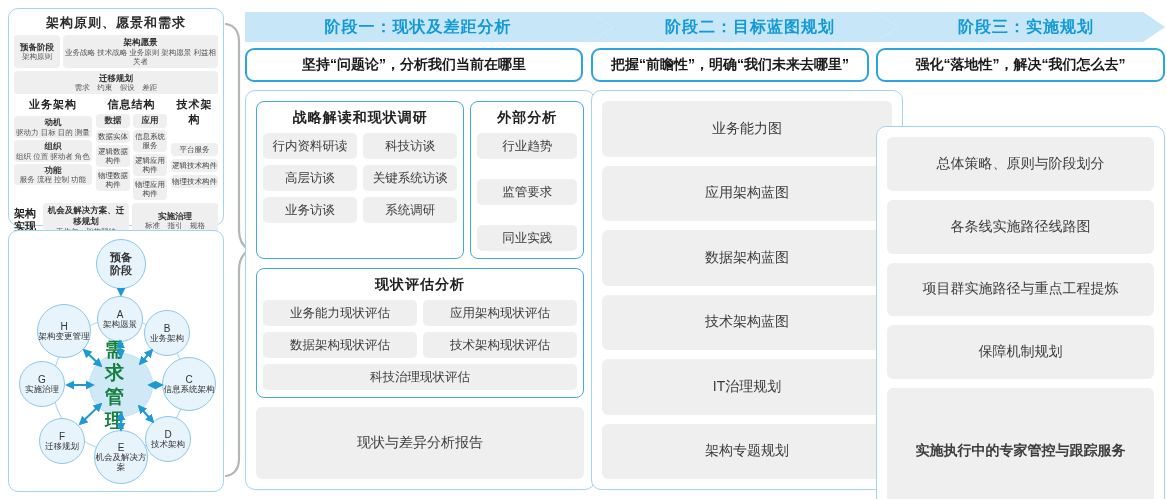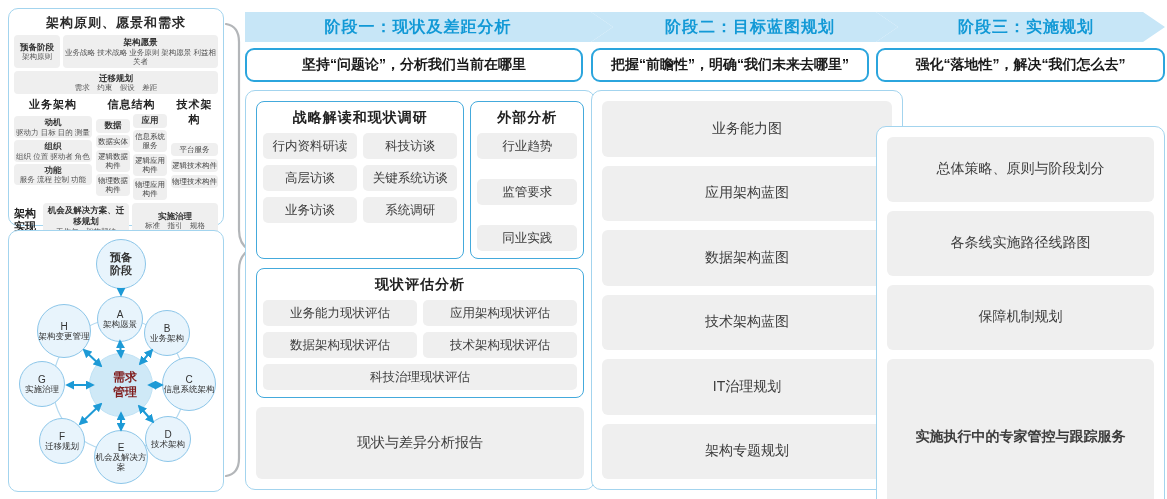--- a/index.html
+++ b/index.html
@@ -19,21 +19,21 @@
   .row { display:flex; gap:3px; margin-bottom:3px; }
   #prep-box { width:46px; padding:2px 1px; display:flex; flex-direction:column; justify-content:center; }
   #vision-box { flex:1; padding:2px 1px; display:flex; flex-direction:column; justify-content:center; }
   #req-box { padding:2px; margin-bottom:3px; }
 
   .mid { display:flex; gap:4px; margin-bottom:3px; }
   .col-h { font-size:11px; font-weight:bold; text-align:center; color:#222; margin-bottom:2px; letter-spacing:1px; }
   .bcol { width:78px; display:flex; flex-direction:column; gap:2px; }
   .bitem { padding:1px; }
   .icol { flex:1; }
-  .icols { display:flex; gap:3px;align-items:center; }
+  .icols { display:flex; gap:3px; }
   .isub { flex:1; display:flex; flex-direction:column; gap:2px; }
   .ihead { font-weight:bold; font-size:8.5px; color:#333; padding:1px 0; }
   .titem { padding:2px 1px; font-size:7.5px; color:#444; line-height:1.2; display:flex; align-items:center; justify-content:center; }
   .tcol { width:47px; display:flex; flex-direction:column; gap:3px; }
   .tspacer { height:8px; }
 
   .bot { display:flex; gap:3px; align-items:stretch; }
   .bot-label { font-size:11px; font-weight:bold; color:#222; width:26px; line-height:1.2; display:flex; align-items:center; }
   .bot-box { flex:1; padding:2px; display:flex; flex-direction:column; justify-content:center; }
 
@@ -82,21 +82,21 @@
   .cnode { position:absolute; width:46px; height:46px; background:#e8f4fc; border:1.2px solid #8cc6e9; border-radius:50%;
            display:flex; flex-direction:column; align-items:center; justify-content:center; text-align:center;
            transform:translate(-50%,-50%); z-index:2; }
   .cnode.lg { width:54px; height:54px; }
   .cletter { font-size:10px; color:#333; line-height:1.1; display:block; }
   .clabel { font-size:8.5px; color:#333; line-height:1.12; display:block; }
   #node-prep { width:50px; height:50px; }
   #node-prep .ptext { font-size:11px; font-weight:bold; color:#333; width:26px; line-height:1.2; }
   .ccenter { position:absolute; width:64px; height:64px; background:#cfe9f7; border:1px solid #bfe2f5; border-radius:50%;
              display:flex; align-items:center; justify-content:center; transform:translate(-50%,-50%); z-index:2; }
-  .ccenter span { font-size:12px; font-weight:bold; color:#7f1d1d; width:32px; line-height:1.25; text-align:right; display:block; }
+  .ccenter span { font-size:19px; font-weight:bold; color:#15803d; width:32px; line-height:1.25; text-align:left; display:block; }
   .cycsvg { position:absolute; left:0; top:0; pointer-events:none; }
   #ringsvg { z-index:1; }
   #arrsvg { z-index:3; }
 </style>
 </head>
 <body>
 
 <div class="canvas">
 
   <div class="panel" id="principles">
@@ -305,17 +305,18 @@
     <div class="stackitem">应用架构蓝图</div>
     <div class="stackitem">数据架构蓝图</div>
     <div class="stackitem">技术架构蓝图</div>
     <div class="stackitem">IT治理规划</div>
     <div class="stackitem">架构专题规划</div>
   </div>
 
   <div class="content" id="content3">
     <div class="stackitem">总体策略、原则与阶段划分</div>
     <div class="stackitem">各条线实施路径线路图</div>
+    <div class="stackitem">项目群实施路径与重点工程提炼</div>
     <div class="stackitem">保障机制规划</div>
     <div class="stackitem tall">实施执行中的专家管控与跟踪服务</div>
   </div>
 
 </div>
 
 </body></html>

